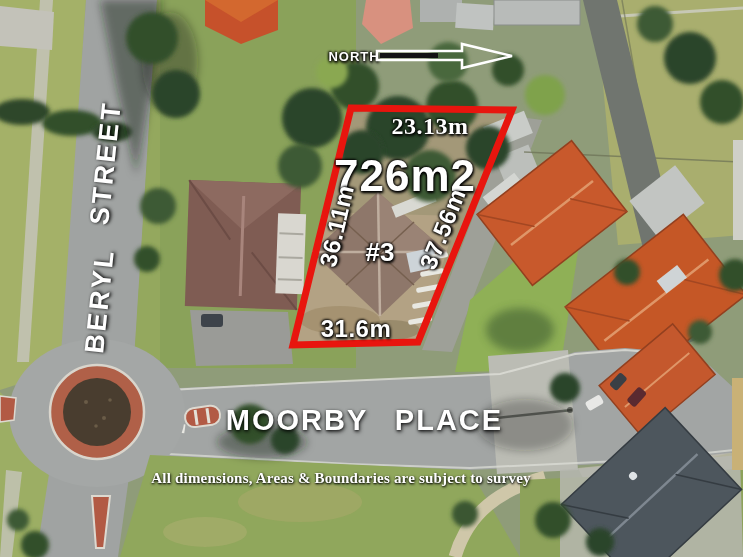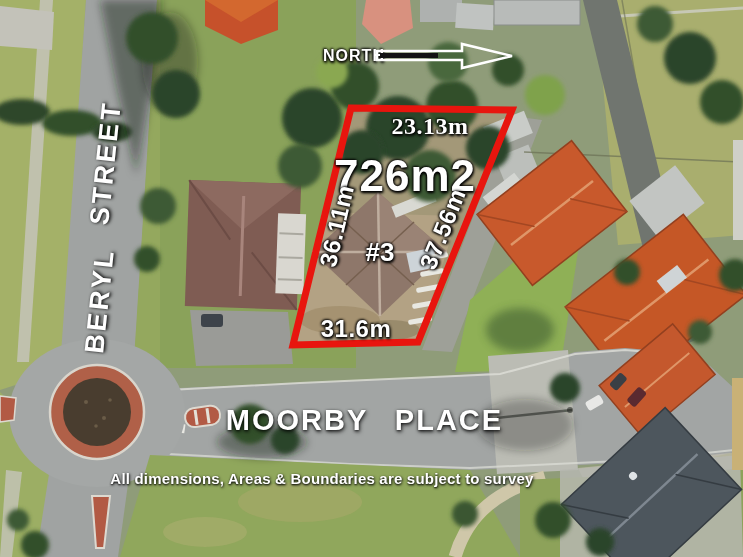--- a/index.html
+++ b/index.html
@@ -16,21 +16,21 @@
   .dim{font-size:24px;letter-spacing:.5px;}
   .area{font-size:44px;letter-spacing:1px;}
   .lot{font-size:26px;}
   .rot-left{transform:translate(-50%,-50%) rotate(-77deg);}
   .rot-right{transform:translate(-50%,-50%) rotate(-68deg);}
   .street-v{font-size:27px;letter-spacing:3px;
     text-shadow:0 1px 3px rgba(0,0,0,.75),1px 2px 4px rgba(0,0,0,.6);}
   .rot-street{transform:translate(-50%,-50%) rotate(-84deg);}
   .street-h{font-size:29px;letter-spacing:2px;
     text-shadow:0 1px 3px rgba(0,0,0,.75),1px 2px 4px rgba(0,0,0,.6);}
-  .north{font-size:16px;letter-spacing:1px;}
+  .north{font-size:13px;letter-spacing:1px;}
   .disclaimer{font-size:15px;font-weight:600;letter-spacing:.2px;
     text-shadow:0 1px 2px rgba(0,0,0,.85),1px 1px 3px rgba(0,0,0,.7);}
   #north-arrow{position:absolute;left:374px;top:41px;}
 </style>
 </head>
 <body>
 
 <div id="stage">
 
   <svg id="scene" width="743" height="557" viewBox="0 0 743 557" aria-hidden="true">
@@ -287,14 +287,14 @@
   <div class="lbl dim" style="left:356px;top:329px;">31.6m</div>
 
   <div class="lbl street-v rot-street" style="left:106px;top:163px;">STREET</div>
 
   <div class="lbl street-v rot-street" style="left:100px;top:301px;">BERYL</div>
 
   <div class="lbl street-h" style="left:297px;top:420px;">MOORBY</div>
 
   <div class="lbl street-h" style="left:437px;top:420px;padding-left:24px;">PLACE</div>
 
-  <div class="lbl disclaimer" style="left:322px;top:478px;">All dimensions, Areas &amp; Boundaries are subject to survey</div>
+  <div class="lbl disclaimer" style="left:341px;top:478px;font-family:Liberation Serif, serif;">All dimensions, Areas &amp; Boundaries are subject to survey</div>
 </div>
 
 </body></html>

